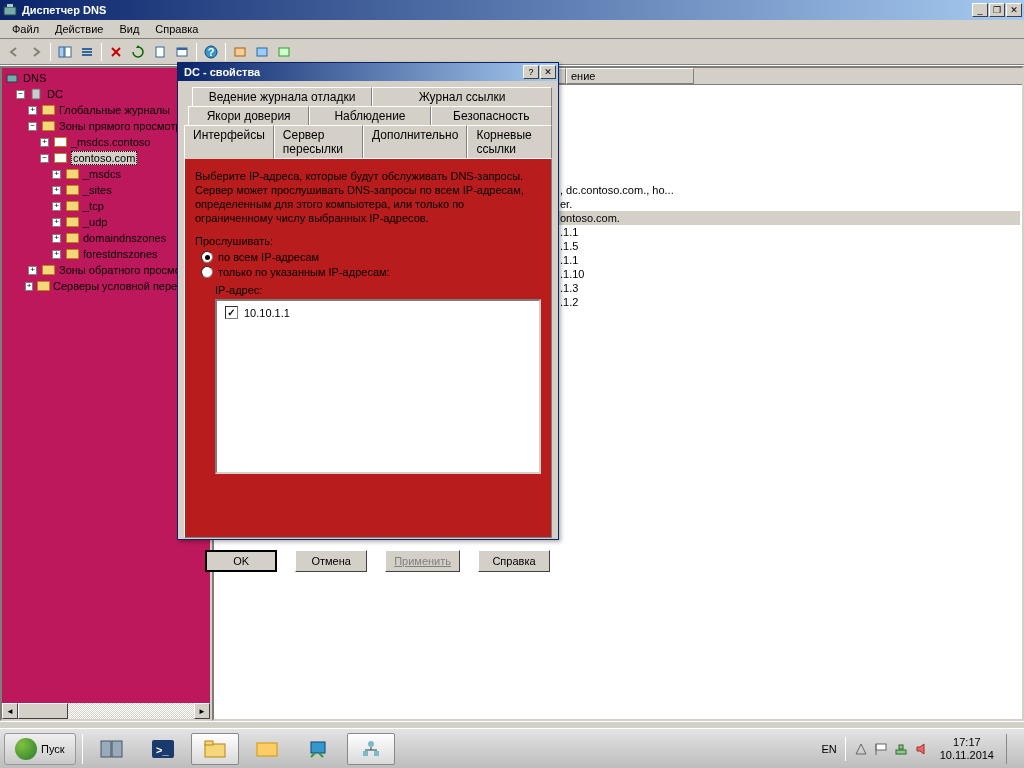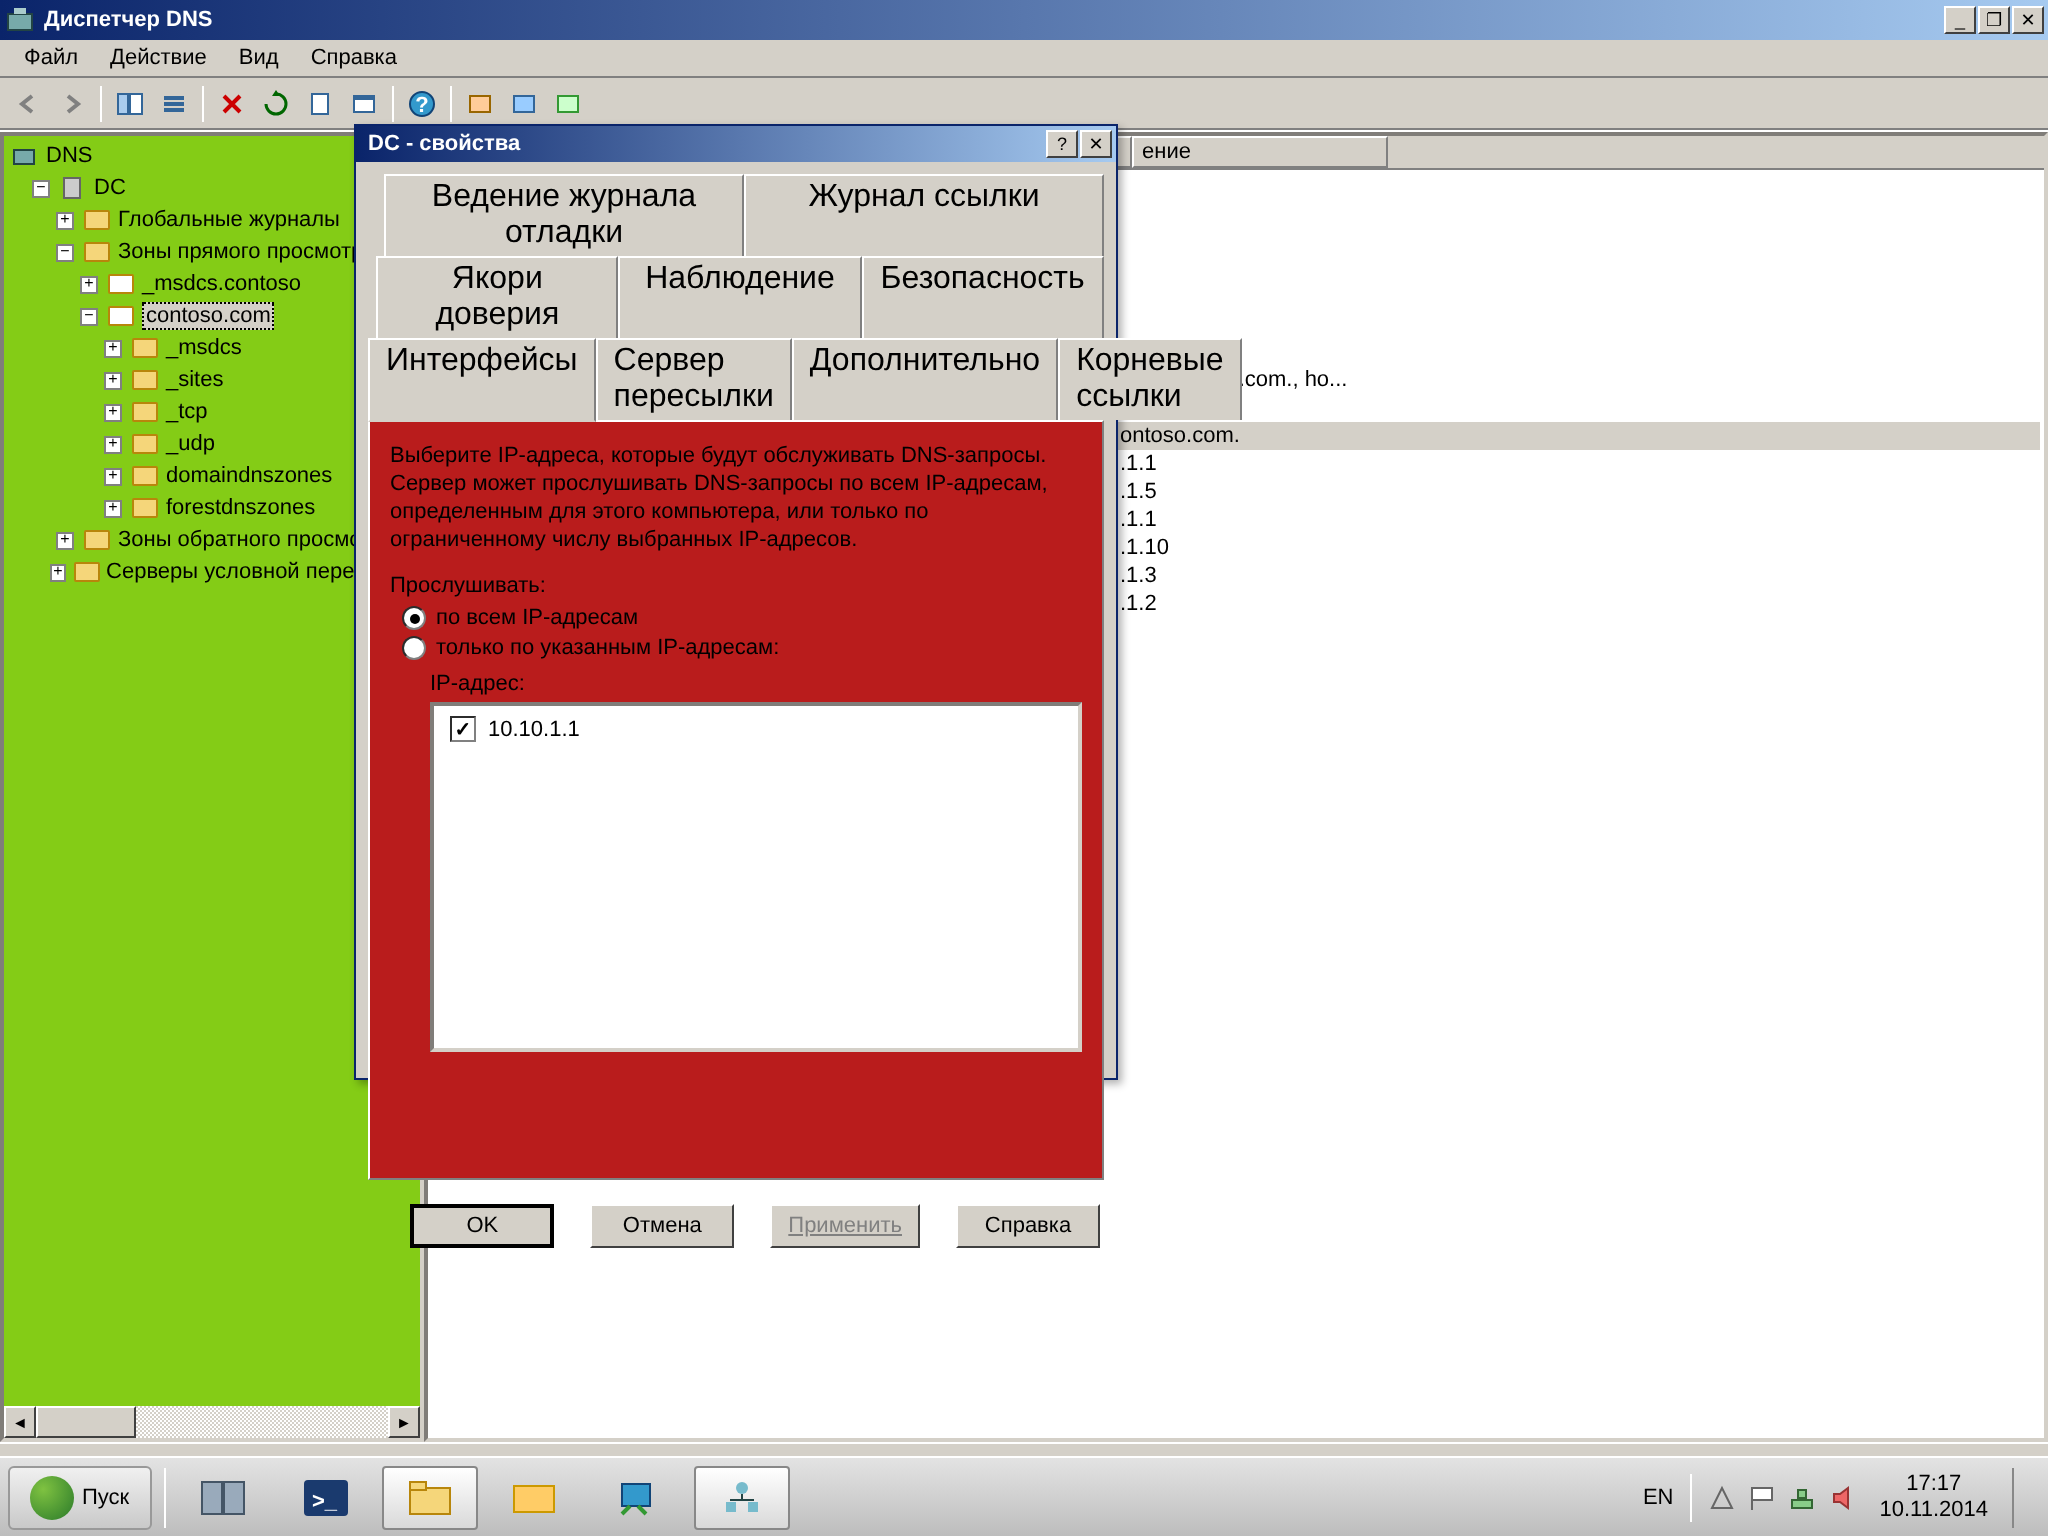--- a/index.html
+++ b/index.html
@@ -16,21 +16,21 @@
 .menubar { height: 19px; background: #d4d0c8; display: flex; align-items: center; padding: 0 4px; border-bottom: 1px solid #808080; }
 .menubar .item { padding: 2px 8px; cursor: default; }
 
 
 .toolbar { height: 26px; background: #d4d0c8; display: flex; align-items: center; padding: 0 4px; gap: 2px; border-bottom: 1px solid #808080; }
 .tbtn { width: 20px; height: 20px; border: 1px solid transparent; display: flex; align-items: center; justify-content: center; cursor: default; }
 .tsep { width: 1px; height: 18px; background: #808080; margin: 0 2px; border-right: 1px solid #fff; }
 
 
 .content { display: flex; height: 656px; background: #fff; border-top: 1px solid #fff; }
-.tree-panel { width: 212px; background: #84cc16; border: 2px inset #d4d0c8; overflow: hidden; position: relative; }
+.tree-panel { width: 212px; background: #be185d; border: 2px inset #d4d0c8; overflow: hidden; position: relative; }
 .tree { padding: 2px; }
 .tree-node { display: flex; align-items: center; height: 16px; white-space: nowrap; }
 .tree-expand { width: 9px; height: 9px; border: 1px solid #808080; background: #fff; margin-right: 3px; display: flex; align-items: center; justify-content: center; font-size: 8px; line-height: 1; cursor: default; color:#000; }
 .tree-spacer { width: 12px; display: inline-block; }
 .tree-icon { width: 16px; height: 16px; margin-right: 3px; display: inline-flex; align-items: center; justify-content: center; }
 .tree-label { cursor: default; }
 .tree-label.selected { background: #d4d0c8; border: 1px dotted #000; padding: 0 1px; }
 .folder-icon { background: #f5d67a; border: 1px solid #b8860b; width: 13px; height: 10px; border-radius: 1px; }
 
 .list-panel { flex: 1; background: #fff; border: 2px inset #d4d0c8; position: relative; }
@@ -57,21 +57,21 @@
 .tb-item.active { background: linear-gradient(to bottom, #fff, #d9d9d9); border: 1px solid #888; }
 .tray { margin-left: auto; display: flex; align-items: center; gap: 6px; padding: 0 6px; }
 .clock { text-align: center; line-height: 13px; font-size: 11px; padding: 0 6px; }
 
 
 .dialog { position: absolute; left: 177px; top: 62px; width: 382px; height: 478px; background: #d4d0c8; border: 1px solid #0a246a; box-shadow: 2px 2px 4px rgba(0,0,0,0.3); }
 .dialog .titlebar { height: 18px; }
 .dialog-body { padding: 6px; }
 .tabstrip { position: relative; border: 0; }
 .tabrow { display: flex; position: relative; }
-.tab { background: #d4d0c8; border: 1px solid #fff; border-right-color: #808080; border-bottom: none; padding: 2px 8px; margin-right: 0; font-size: 16px; cursor: default; position: relative; }
+.tab { background: #d4d0c8; border: 1px solid #fff; border-right-color: #808080; border-bottom: none; padding: 2px 8px; margin-right: 0; font-size: 12px; cursor: default; position: relative; }
 .tab.active { background: #d4d0c8; z-index: 2; border-bottom: 1px solid #d4d0c8; margin-bottom: -1px; }
 .tab-content { border: 1px solid #fff; border-right-color: #808080; border-bottom-color: #808080; padding: 10px; height: 380px; background: #b91c1c; }
 .desc { line-height: 14px; margin-bottom: 10px; }
 .radio-row { display: flex; align-items: center; gap: 5px; margin: 3px 0 3px 6px; }
 .radio { width: 12px; height: 12px; border-radius: 50%; border: 1px inset #808080; background: #fff; display: flex; align-items: center; justify-content: center; }
 .radio.checked::after { content: ''; width: 5px; height: 5px; border-radius: 50%; background: #000; }
 .ip-section { margin: 6px 0 0 20px; }
 .ip-list { border: 2px inset #d4d0c8; background: #fff; height: 175px; padding: 4px; margin-top: 3px; }
 .ip-item { display: flex; align-items: center; gap: 6px; padding: 1px 4px; }
 .chk { width: 13px; height: 13px; border: 1px inset #808080; background: #fff; display: flex; align-items: center; justify-content: center; font-size: 10px; font-weight: bold; }

